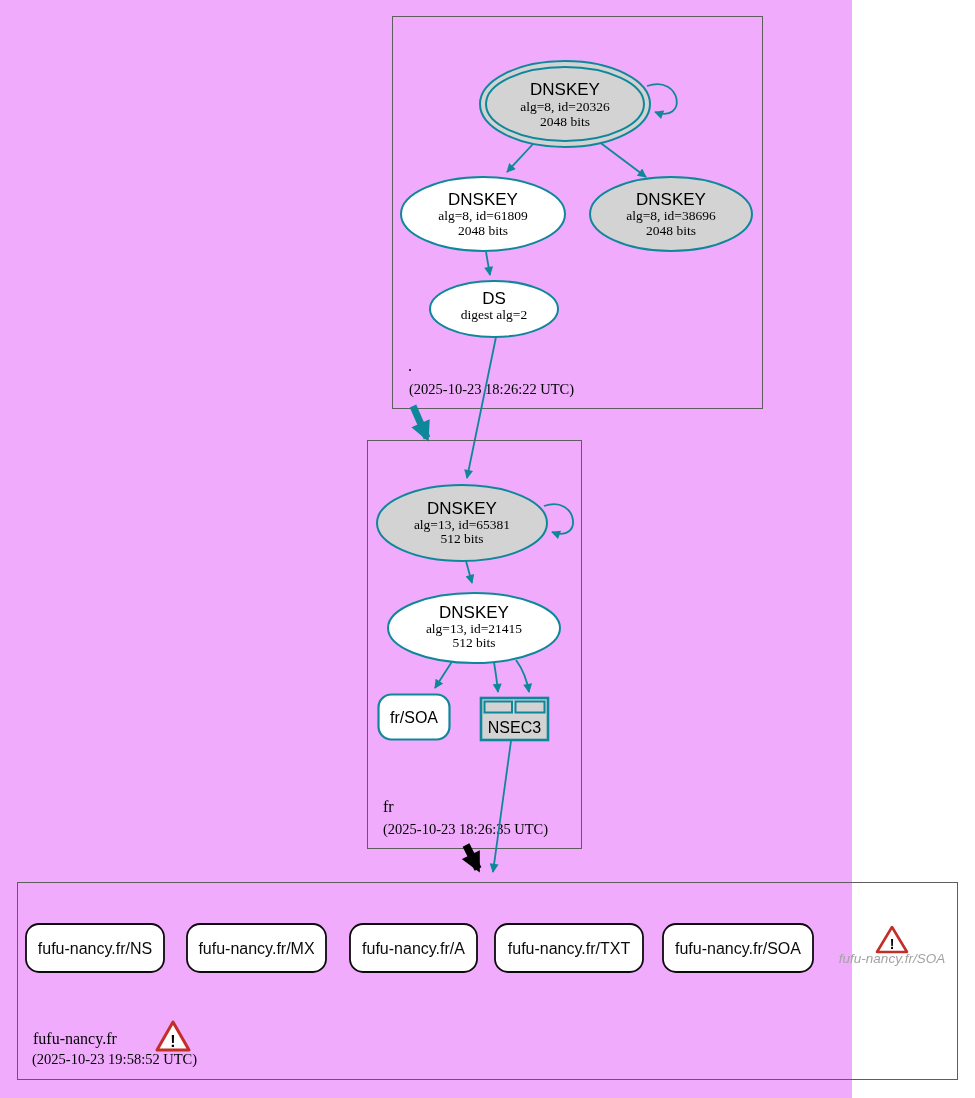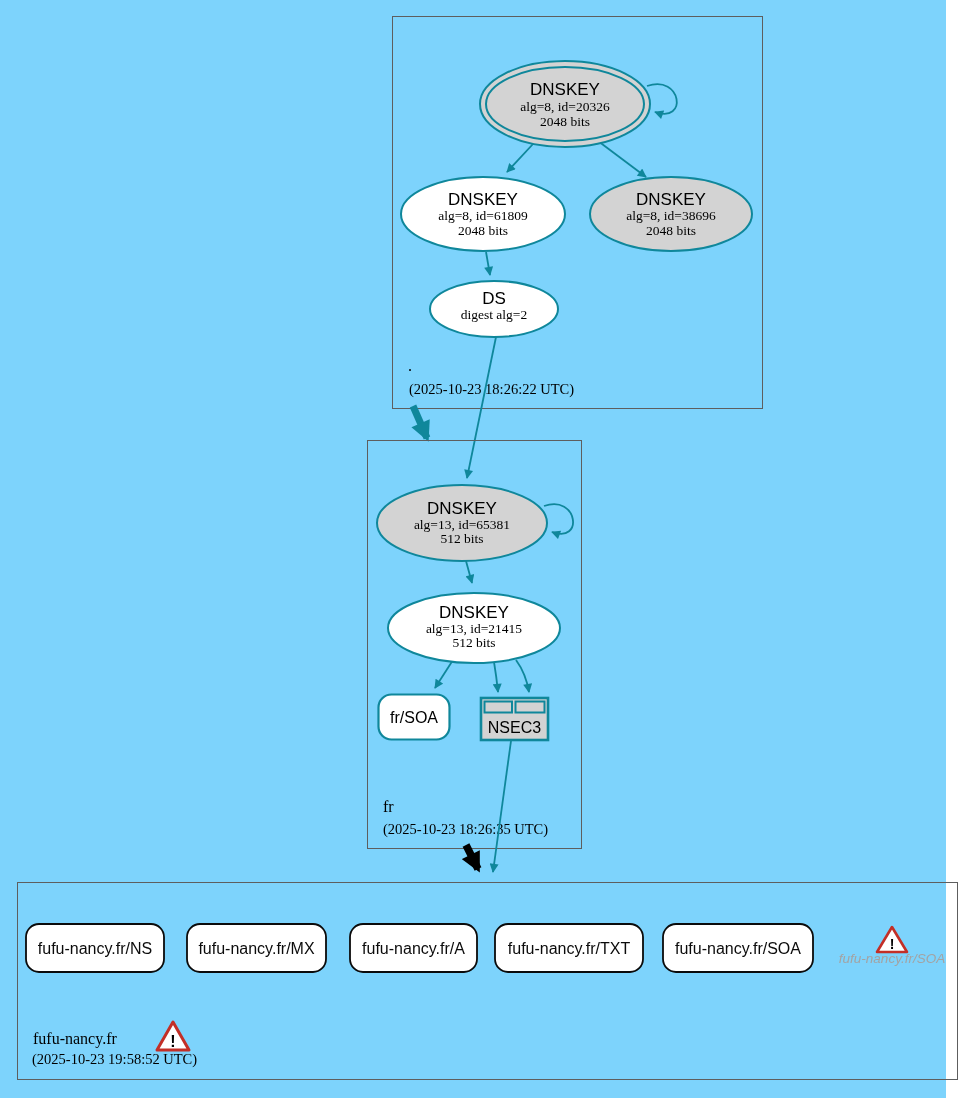--- a/index.html
+++ b/index.html
@@ -1,16 +1,16 @@
 <!DOCTYPE html>
 <html style="--edge-teal: #0f879b; --node-fill-gray: #d3d3d3; --warning-red: #c32f27; --muted-text: #a3a3a3;"><head>
 <meta charset="utf-8">
 <style>
   html,body{margin:0;padding:0;background:#fff;}
-  #stage{position:relative;width:946px;height:1098px;background:#7dd3fc;}
+  #stage{position:relative;width:852px;height:1098px;background:#f0abfc;}
   svg{display:block;}
   
   .t-type{font:17px "Liberation Sans",sans-serif;fill:#000;text-anchor:middle;}
   .t-detail{font:13.5px "Liberation Serif",serif;fill:#000;text-anchor:middle;}
   .t-node-label{font:16px "Liberation Sans",sans-serif;fill:#000;text-anchor:middle;}
   .t-rrset{font:16px "Liberation Sans",sans-serif;fill:#0b0b0b;text-anchor:middle;}
   .t-zone{font:16px "Liberation Serif",serif;fill:#000;text-anchor:start;}
   .t-ts{font:14.5px "Liberation Serif",serif;fill:#000;text-anchor:start;}
   .t-italic{font:italic 13.5px "Liberation Sans",sans-serif;fill:var(--muted-text,#a3a3a3);text-anchor:middle;}
   .t-bang{font:bold 14px "Liberation Sans",sans-serif;fill:#000;text-anchor:middle;}

